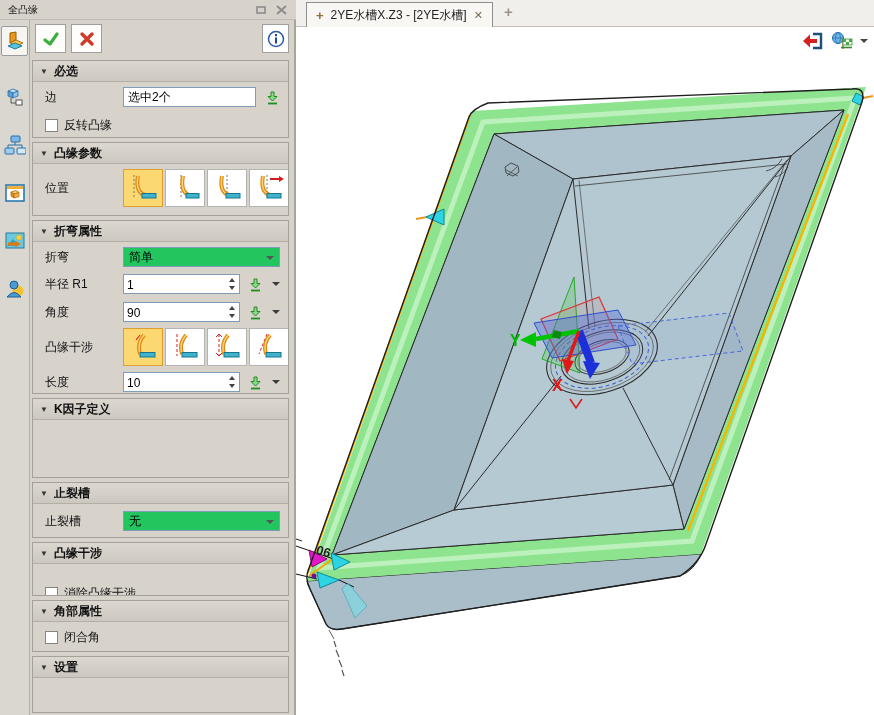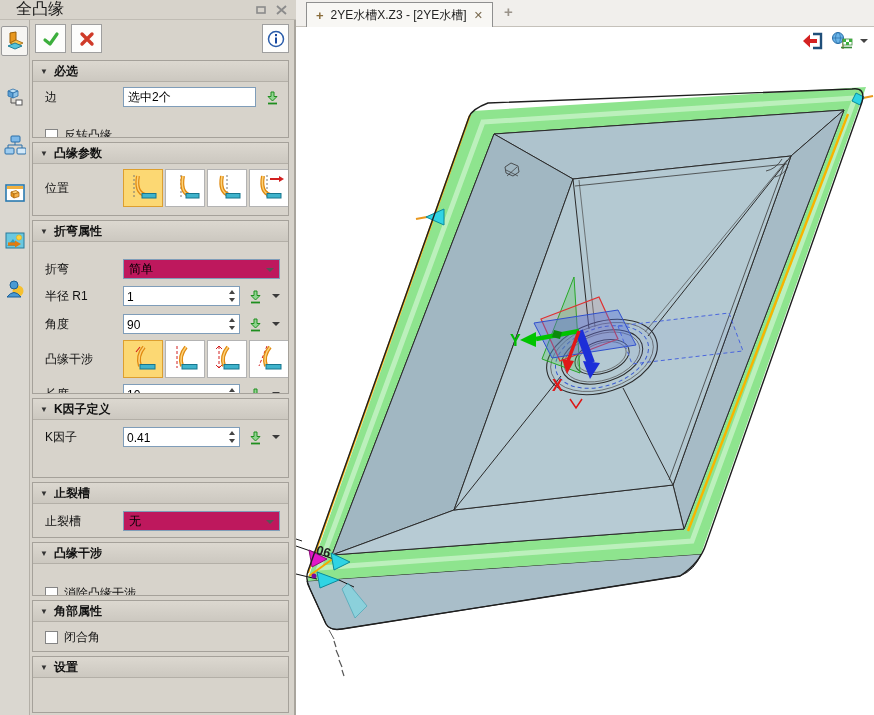--- a/index.html
+++ b/index.html
@@ -1,34 +1,34 @@
 <!DOCTYPE html>
 <html><head>
 <meta charset="utf-8">
 <style>
   html,body{margin:0;padding:0}
   body{width:874px;height:715px;font-family:"Liberation Sans","DejaVu Sans",sans-serif;overflow:hidden;background:#fff}
   #root{position:relative;width:874px;height:715px;background:#fff}
   
-  .titlebar{position:absolute;left:0;top:0;width:296px;height:20px;background:#d7d3cb;border-bottom:1px solid #c0bcb4;display:flex;align-items:center;padding-left:16px;box-sizing:border-box;font-size:16px;color:#1a1a1a}
+  .titlebar{position:absolute;left:0;top:0;width:296px;height:20px;background:#d7d3cb;border-bottom:1px solid #c0bcb4;display:flex;align-items:center;padding-left:8px;box-sizing:border-box;font-size:10px;color:#1a1a1a}
   .tb-btns{margin-left:auto;display:flex;gap:9px;padding-right:9px;align-items:center}
   .sidebar{position:absolute;left:0;top:20px;width:30px;bottom:0;background:#dad7d0;border-right:1px solid #b3afa7;box-sizing:border-box}
   .sb-item{position:absolute;left:1px;width:27px;height:30px;display:flex;align-items:center;justify-content:center;box-sizing:border-box}
   .sb-item.sel{background:#f6f5f2;border:1px solid #9a9a9a;border-radius:2px}
   .panel{position:absolute;left:30px;top:20px;width:266px;bottom:0;background:#d7d3cb;border-right:2px solid #a9a59d;box-sizing:border-box}
   .toolbar{position:absolute;top:4px;left:5px;right:5px;height:30px;display:flex;gap:5px}
   .tbtn{width:31px;height:29px;background:#fdfdfc;border:1px solid #9f9f9f;display:flex;align-items:center;justify-content:center;box-sizing:border-box}
   .tbtn.info{margin-left:auto;width:27px}
   .sect{position:absolute;left:2px;right:5px;border:1px solid #a5a19a;background:#d7d3cb;box-sizing:border-box;overflow:hidden}
   .shead{height:20px;display:flex;align-items:center;gap:6px;padding-left:7px;background:linear-gradient(#dcd8d0,#ccc8c0);border-bottom:1px solid #b3afa7;font-weight:bold;font-size:12px;color:#111}
   .tri{font-size:8px;color:#333}
   .frow{display:flex;align-items:center;padding-left:12px;padding-right:8px}
   .flabel{width:78px;font-size:12px;color:#111;flex:none}
   input.tbox{width:133px;height:20px;border:1px solid #7f9db9;background:#fff;font-size:12px;padding:0 4px;box-sizing:border-box;font-family:inherit}
-  .drop{width:163px;height:20px;border:1px solid #7f9db9;background:#be185d;display:flex;align-items:center;font-size:12px;padding-left:5px;box-sizing:border-box;position:relative}
+  .drop{width:163px;height:20px;border:1px solid #7f9db9;background:#22c55e;display:flex;align-items:center;font-size:12px;padding-left:5px;box-sizing:border-box;position:relative}
   .car{position:absolute;right:5px;top:8px;width:0;height:0;border-left:4px solid transparent;border-right:4px solid transparent;border-top:4px solid #555}
   .spin{width:120px;height:20px;border:1px solid #7f9db9;background:#fff;position:relative;box-sizing:border-box}
   .spin input{border:0;width:98px;height:18px;font-size:12px;padding:0 3px;outline:none;background:transparent;font-family:inherit}
   .sbtn{position:absolute;right:1px;width:13px;height:8px;display:flex;align-items:center;justify-content:center}
   .sbtn.up{top:1px}.sbtn.dn{bottom:1px}
   .sbtn b{width:0;height:0;border-left:3px solid transparent;border-right:3px solid transparent}
   .sbtn.up b{border-bottom:4px solid #444}.sbtn.dn b{border-top:4px solid #444}
   .impicon{margin-left:8px;flex:none}
   .mini-car{width:0;height:0;border-left:4px solid transparent;border-right:4px solid transparent;border-top:4px solid #3a3a3a;margin-left:9px;flex:none}
   .cb{width:13px;height:13px;background:#fff;border:1px solid #858585;margin-right:6px;flex:none;box-sizing:border-box}
@@ -141,21 +141,21 @@
           <span>必选</span>
         </div>
       <div class="frow" style="margin-top:5px">
         <span class="flabel">边</span>
         <input class="tbox" value="选中2个" style="">
         <svg class="impicon" width="15" height="15" style="margin-left:auto">
             <path d="M7.5 11 L3 6.5 L6 6.5 L6 2 L9 2 L9 6.5 L12 6.5 Z" fill="#8fd48f" stroke="#1e8e1e"></path>
             <path d="M3 13.5 L12 13.5" stroke="#1e8e1e" stroke-width="1.8"></path>
           </svg>
       </div>
-      <div class="frow" style="margin-top:20px">
+      <div class="frow" style="margin-top:10px">
         <span class="cb"></span>
         <span class="cblabel">反转凸缘</span>
       </div>
     </div>
 
     <div class="sect" style="top:122px;height:74px">
       <div class="shead">
           <span class="tri">▼</span>
           <span>凸缘参数</span>
         </div>
@@ -196,21 +196,21 @@
             </svg>
         </span>
       </div>
     </div>
 
     <div class="sect" style="top:200px;height:174px">
       <div class="shead">
           <span class="tri">▼</span>
           <span>折弯属性</span>
         </div>
-      <div class="frow" style="margin-top:17px">
+      <div class="frow" style="margin-top:5px">
         <span class="flabel">折弯</span>
         <span class="drop">
             <span>简单</span>
             <i class="car"></i>
           </span>
       </div>
       <div class="frow" style="margin-top:7px">
         <span class="flabel">半径 R1</span>
         <span class="spin"><input value="1" style=""><span class="sbtn up">
               <b></b>
@@ -285,33 +285,20 @@
           </svg>
         <i class="mini-car"></i>
       </div>
     </div>
 
     <div class="sect" style="top:378px;height:80px">
       <div class="shead">
           <span class="tri">▼</span>
           <span>K因子定义</span>
         </div>
-      <div class="frow" style="margin-top:7px">
-        <span class="flabel">K因子</span>
-        <span class="spin"><input value="0.41" style=""><span class="sbtn up">
-              <b></b>
-            </span><span class="sbtn dn">
-              <b></b>
-            </span></span>
-        <svg class="impicon" width="15" height="15">
-            <path d="M7.5 11 L3 6.5 L6 6.5 L6 2 L9 2 L9 6.5 L12 6.5 Z" fill="#8fd48f" stroke="#1e8e1e"></path>
-            <path d="M3 13.5 L12 13.5" stroke="#1e8e1e" stroke-width="1.8"></path>
-          </svg>
-        <i class="mini-car"></i>
-      </div>
     </div>
 
     <div class="sect" style="top:462px;height:56px">
       <div class="shead">
           <span class="tri">▼</span>
           <span>止裂槽</span>
         </div>
       <div class="frow" style="margin-top:7px">
         <span class="flabel">止裂槽</span>
         <span class="drop">

